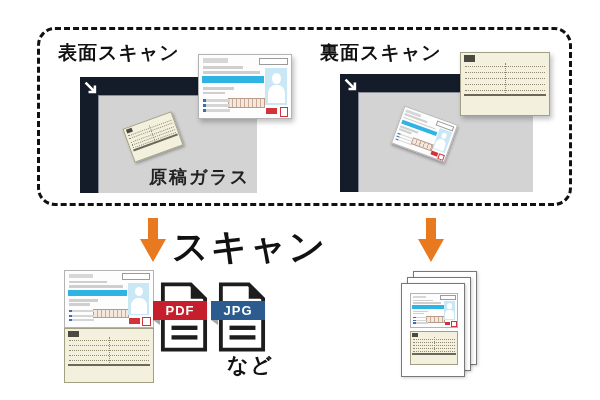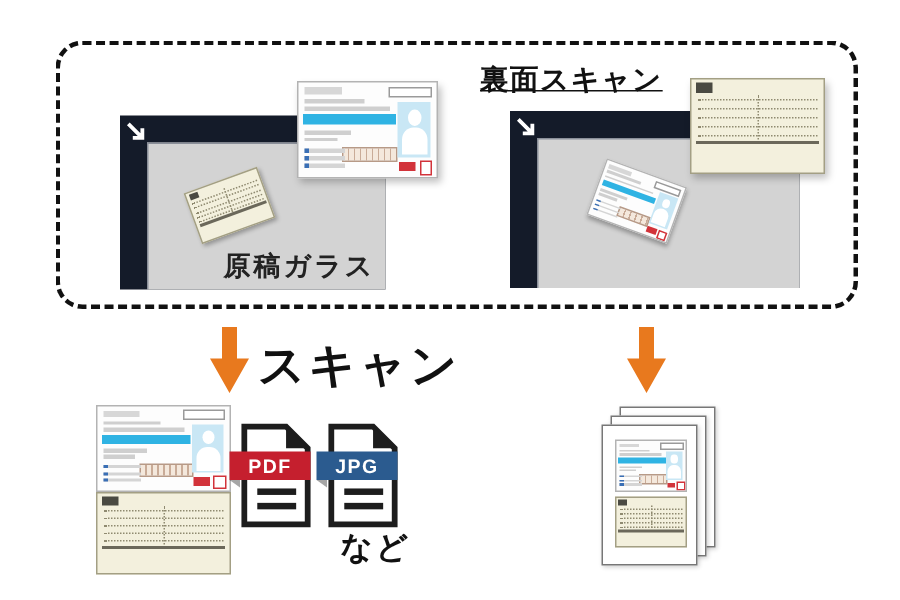--- a/index.html
+++ b/index.html
@@ -5,21 +5,21 @@
   html,body{margin:0;padding:0;}
   body{font-family:"Liberation Sans","DejaVu Sans",sans-serif;background:#ffffff;}
   .stage{position:relative;width:600px;height:400px;background:#fff;overflow:hidden;}
 
   
   .dashed-box{position:absolute;left:37px;top:27px;width:529px;height:173px;
     border:3px dashed #111;border-radius:18px;}
 
   .panel-title{position:absolute;font-size:19px;font-weight:bold;color:#111;letter-spacing:1px;}
   .title-front{left:58px;top:40px;}
-  .title-back{left:320px;top:40px;text-decoration:underline;}
+  .title-back{left:320px;top:40px;}
 
   
   .scanner{position:absolute;background:var(--scanner-dark,#141b29);}
   .scanner1{left:80px;top:77px;width:177px;height:116px;}
   .scanner2{left:340px;top:74px;width:193px;height:118px;}
   .glass{position:absolute;left:18px;top:18px;right:0;bottom:0;background:var(--glass-gray,#d3d3d3);
     border-left:1px solid #8a8f99;border-top:1px solid #8a8f99;}
   .corner-arrow{position:absolute;left:3px;top:3px;width:17px;height:17px;}
   .glass-label{position:absolute;left:149px;top:165px;font-size:18px;font-weight:bold;color:#222;letter-spacing:2px;}
 
@@ -59,21 +59,21 @@
   .back-on-panel2{left:460px;top:52px;width:88px;height:62px;}
   .tilted-back{left:127px;top:119px;width:50px;height:34px;transform:rotate(-20deg);box-shadow:1px 2px 3px rgba(0,0,0,0.3);}
   .tilted-front{left:396px;top:114px;width:55px;height:38px;transform:rotate(20deg);box-shadow:1px 2px 3px rgba(0,0,0,0.3);}
 
   
   .new-badge{position:absolute;left:61px;top:226px;font-size:24px;font-weight:bold;color:var(--accent-orange,#e8791e);}
   .flow-arrow{position:absolute;width:26px;height:44px;}
   .flow-arrow path{fill:var(--accent-orange,#e8791e);}
   .scan-arrow{left:140px;top:218px;}
   .copy-arrow{left:418px;top:218px;}
-  .flow-label{position:absolute;font-size:31px;font-weight:bold;color:#111;letter-spacing:2px;text-align:center;}
+  .flow-label{position:absolute;font-size:36px;font-weight:bold;color:#111;letter-spacing:2px;text-align:center;}
   .scan-label{left:172px;top:223px;}
   .copy-label{left:455px;top:223px;}
 
   .result-front{left:64px;top:270px;width:88px;height:56px;}
   .result-back{left:64px;top:328px;width:88px;height:53px;}
 
   .file-icon{position:absolute;width:48px;height:72px;}
   .pdf-icon{left:160px;top:281px;}
   .jpg-icon{left:218px;top:281px;}
   .file-band{position:absolute;left:-7px;top:20px;width:54px;height:19px;line-height:19px;
@@ -91,20 +91,21 @@
   .mini-front{left:8px;top:9px;width:46px;height:33px;}
   .mini-back{left:8px;top:47px;width:46px;height:32px;}
 </style>
 </head>
 <body>
 
 <div class="stage">
 
   <div class="dashed-box"></div>
 
+  <div class="panel-title title-front">表面スキャン</div>
   <div class="scanner scanner1">
     <svg class="corner-arrow" viewBox="0 0 20 20">
       <path d="M3 3 L13 13 M14 6.5 V14 H6.5" stroke="#ffffff" stroke-width="3" fill="none"></path>
     </svg>
     <div class="glass"></div>
   </div>
   <div class="lic-back tilted-back">
       <div class="lbTag"></div>
       <div class="lbDot" style="top: 21%;"></div>
       <div class="lbDot" style="top: 30.5%;"></div>

